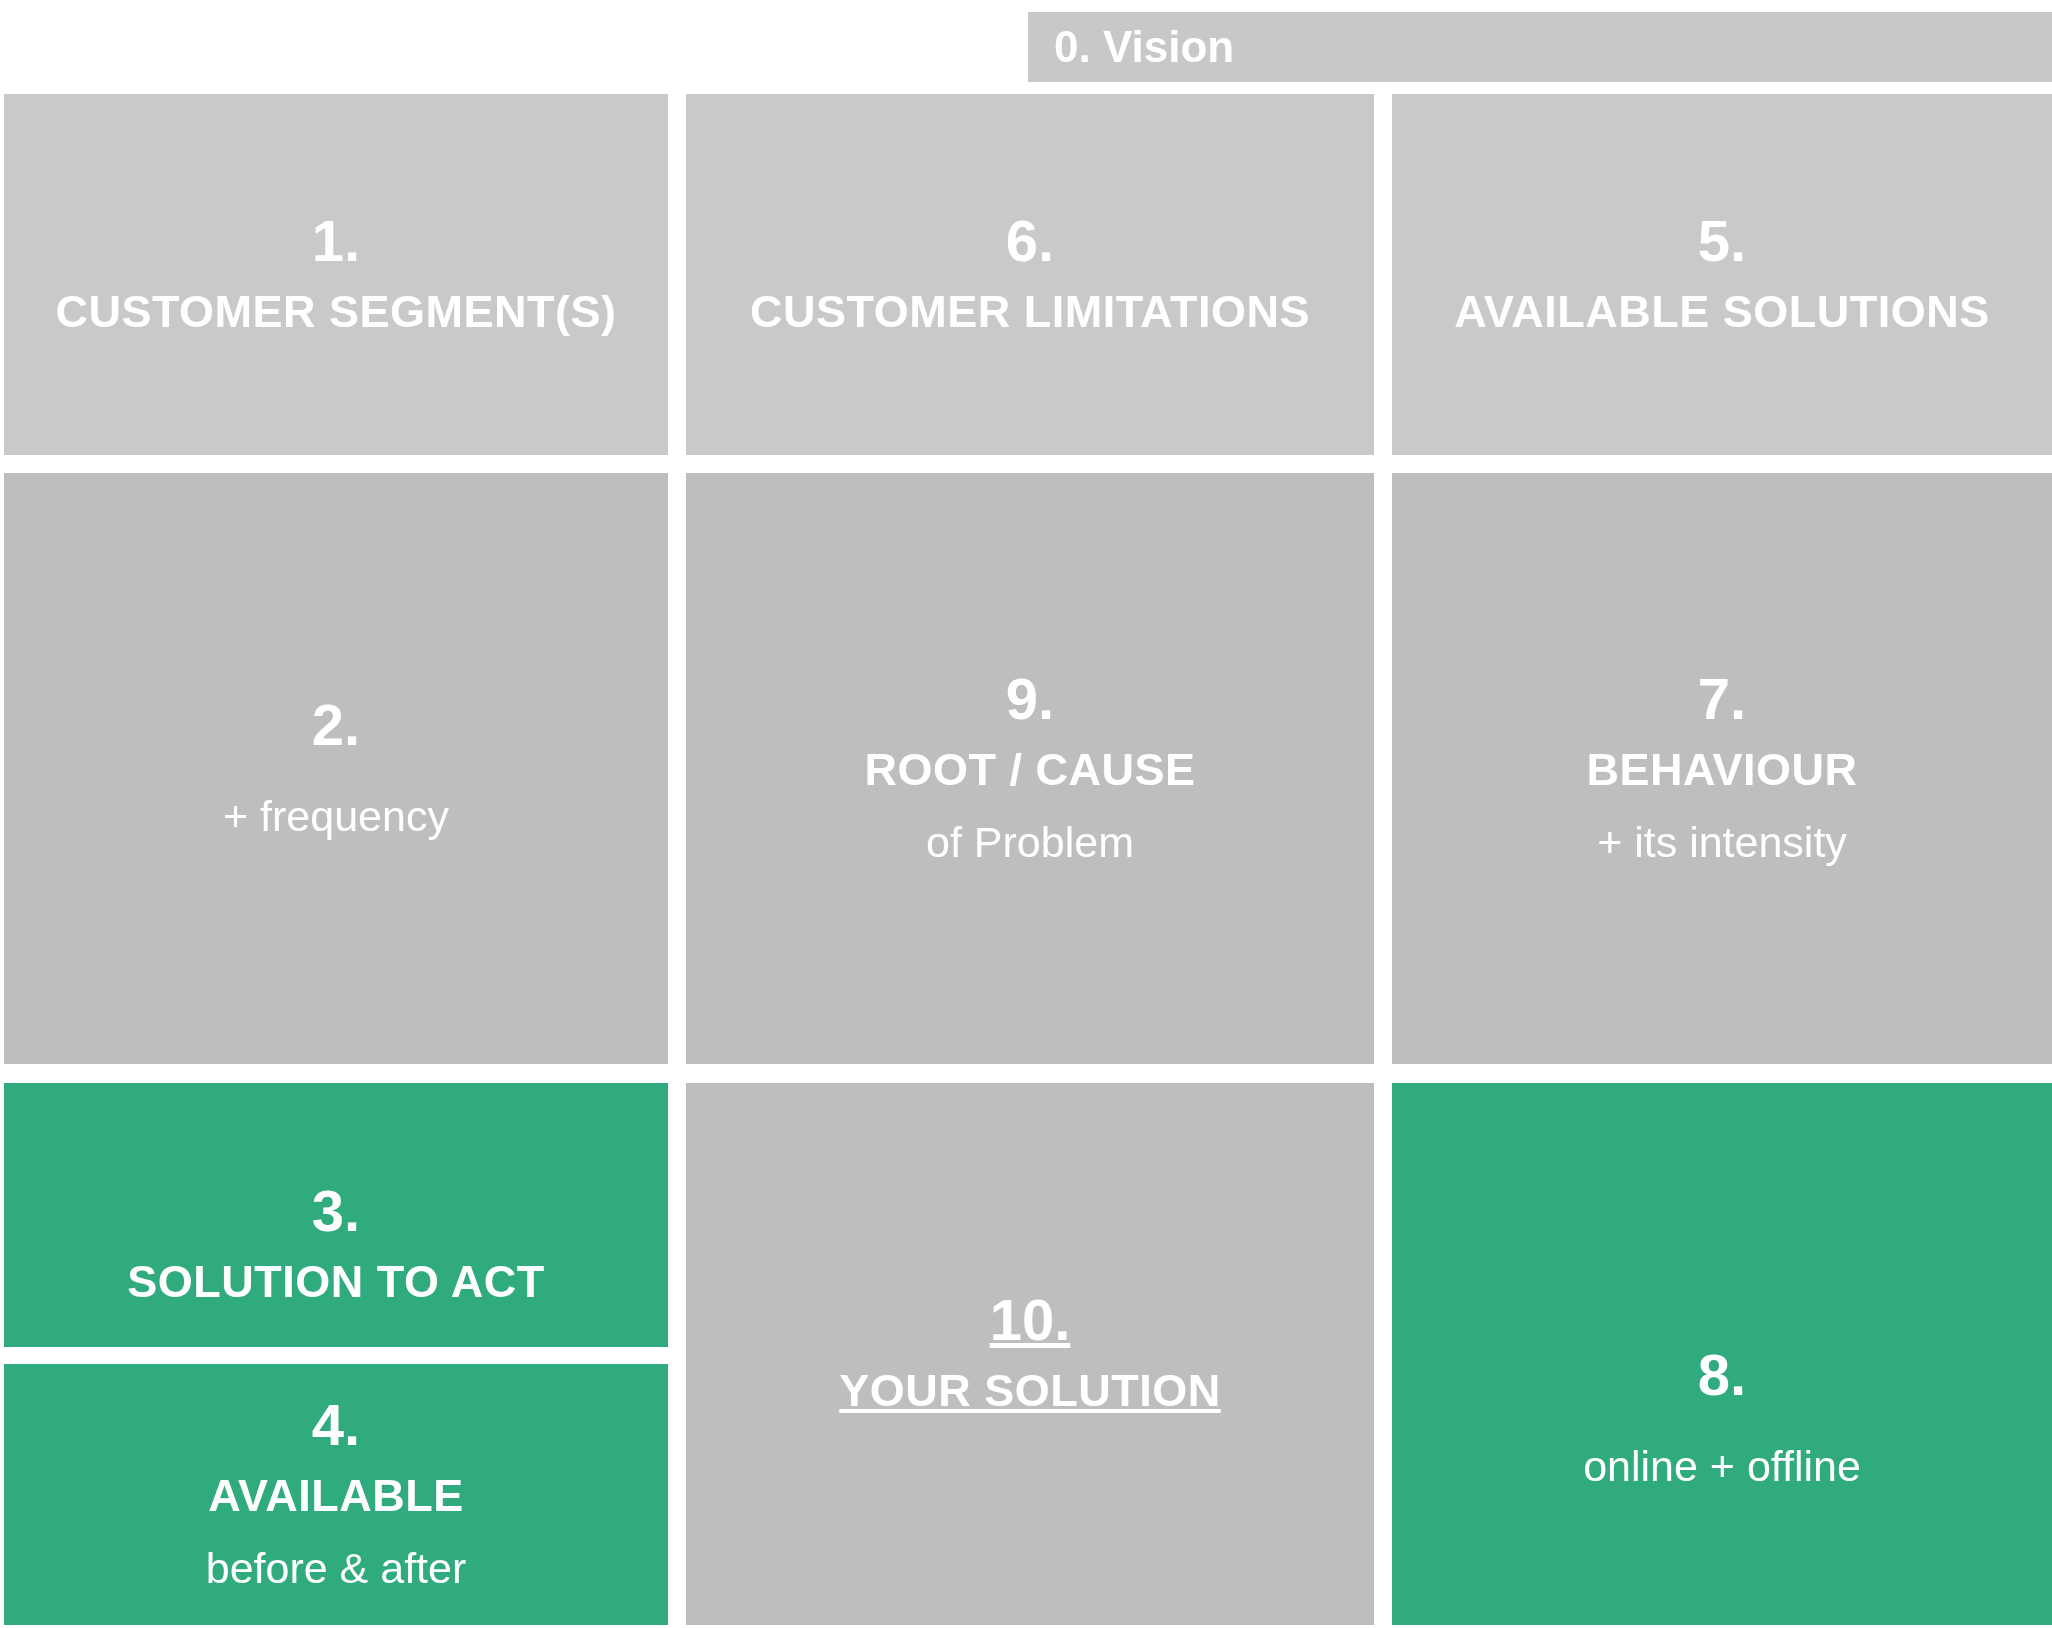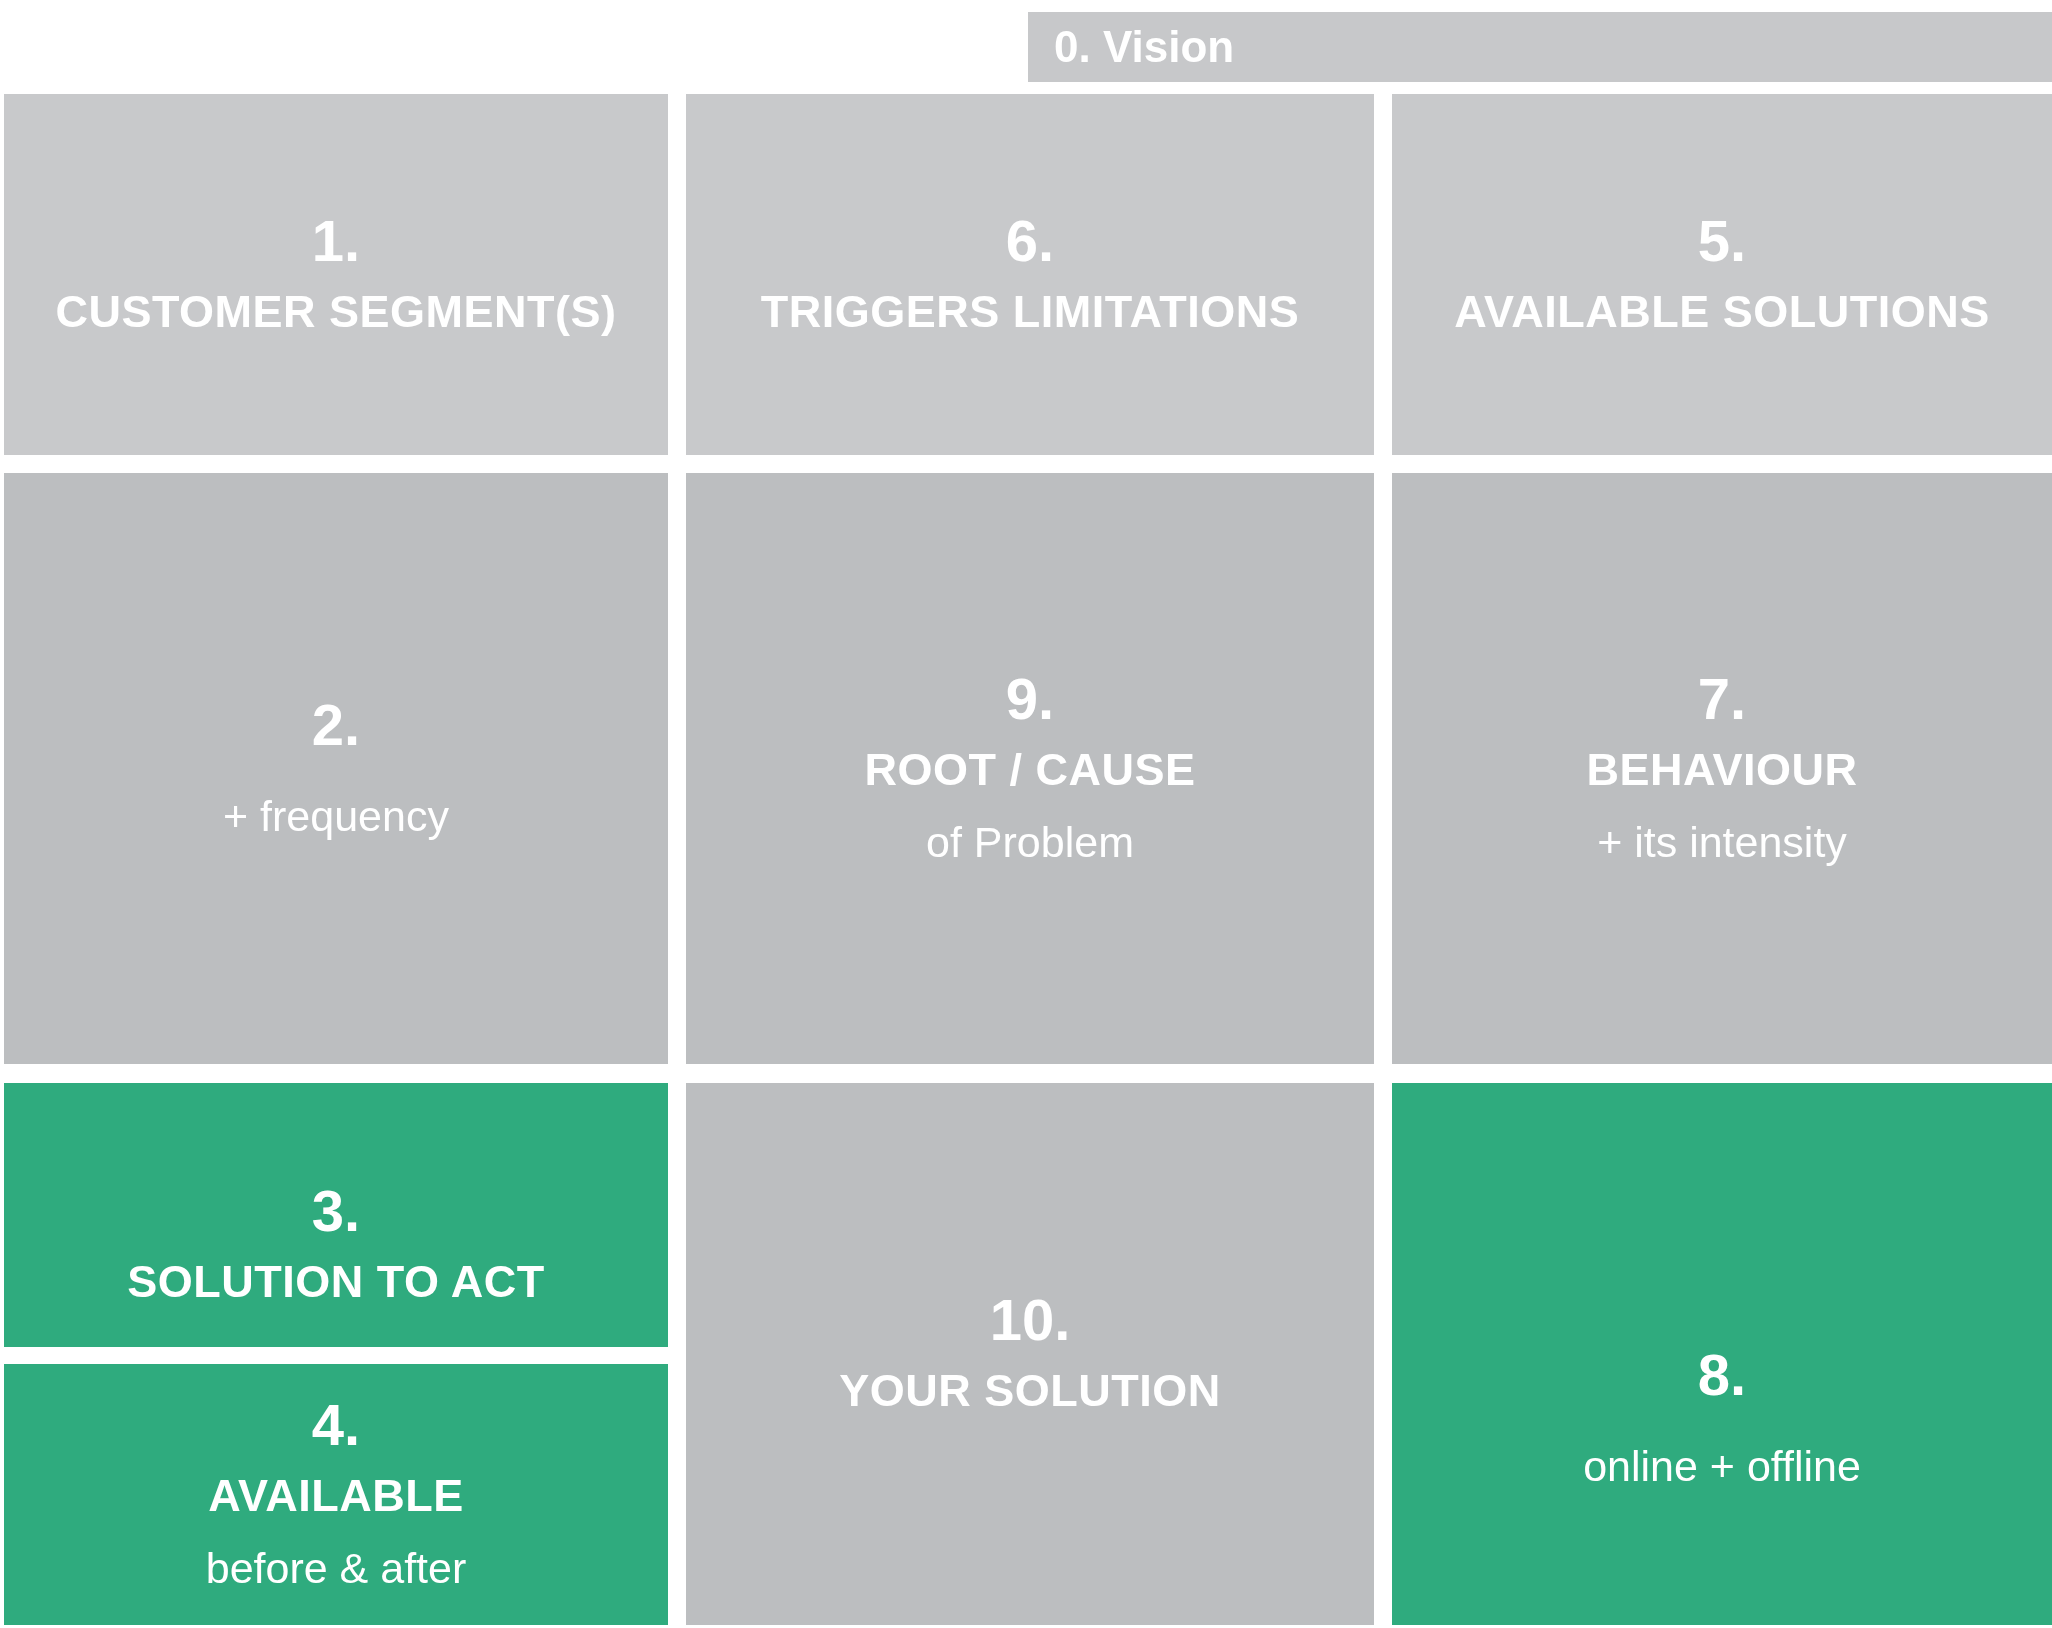--- a/index.html
+++ b/index.html
@@ -59,39 +59,39 @@
   .box-1  { left: 4px;    top: 94px;  width: 664px; height: 361px; }
   .box-6  { left: 686px;  top: 94px;  width: 688px; height: 361px; }
   .box-5  { left: 1392px; top: 94px;  width: 660px; height: 361px; }
   
   .box-2  { left: 4px;    top: 473px; width: 664px; height: 591px; }
   .box-9  { left: 686px;  top: 473px; width: 688px; height: 591px; }
   .box-7  { left: 1392px; top: 473px; width: 660px; height: 591px; }
   
   .box-3  { left: 4px;    top: 1083px; width: 664px; height: 264px; padding-top: 60px; }
   .box-4  { left: 4px;    top: 1364px; width: 664px; height: 261px; }
-  .box-10 { left: 686px;  top: 1083px; width: 688px; height: 542px; }
+  .box-10 { left: 686px;  top: 1083px; width: 688px; height: 542px; text-decoration: underline; }
   .box-8  { left: 1392px; top: 1083px; width: 660px; height: 542px; padding-top: 130px; }
 </style>
 </head>
 <body>
 
 <div class="canvas">
 
   <div class="vision-bar" style="background-color: rgb(199, 200, 202);">
     <span>0. Vision</span>
   </div>
 
   <div class="box box-1" style="background-color: rgb(200, 201, 203);">
     <div class="num">1.</div>
     <div class="title">CUSTOMER SEGMENT(S)</div>
   </div>
   <div class="box box-6" style="background-color: rgb(200, 201, 203);">
     <div class="num">6.</div>
-    <div class="title">TRIGGERS LIMITATIONS</div>
+    <div class="title">CUSTOMER LIMITATIONS</div>
   </div>
   <div class="box box-5" style="background-color: rgb(200, 201, 203);">
     <div class="num">5.</div>
     <div class="title">AVAILABLE SOLUTIONS</div>
   </div>
 
   <div class="box box-2" style="background-color: rgb(188, 190, 192);">
     <div class="num">2.</div>
     <div class="sub">+ frequency</div>
   </div>

